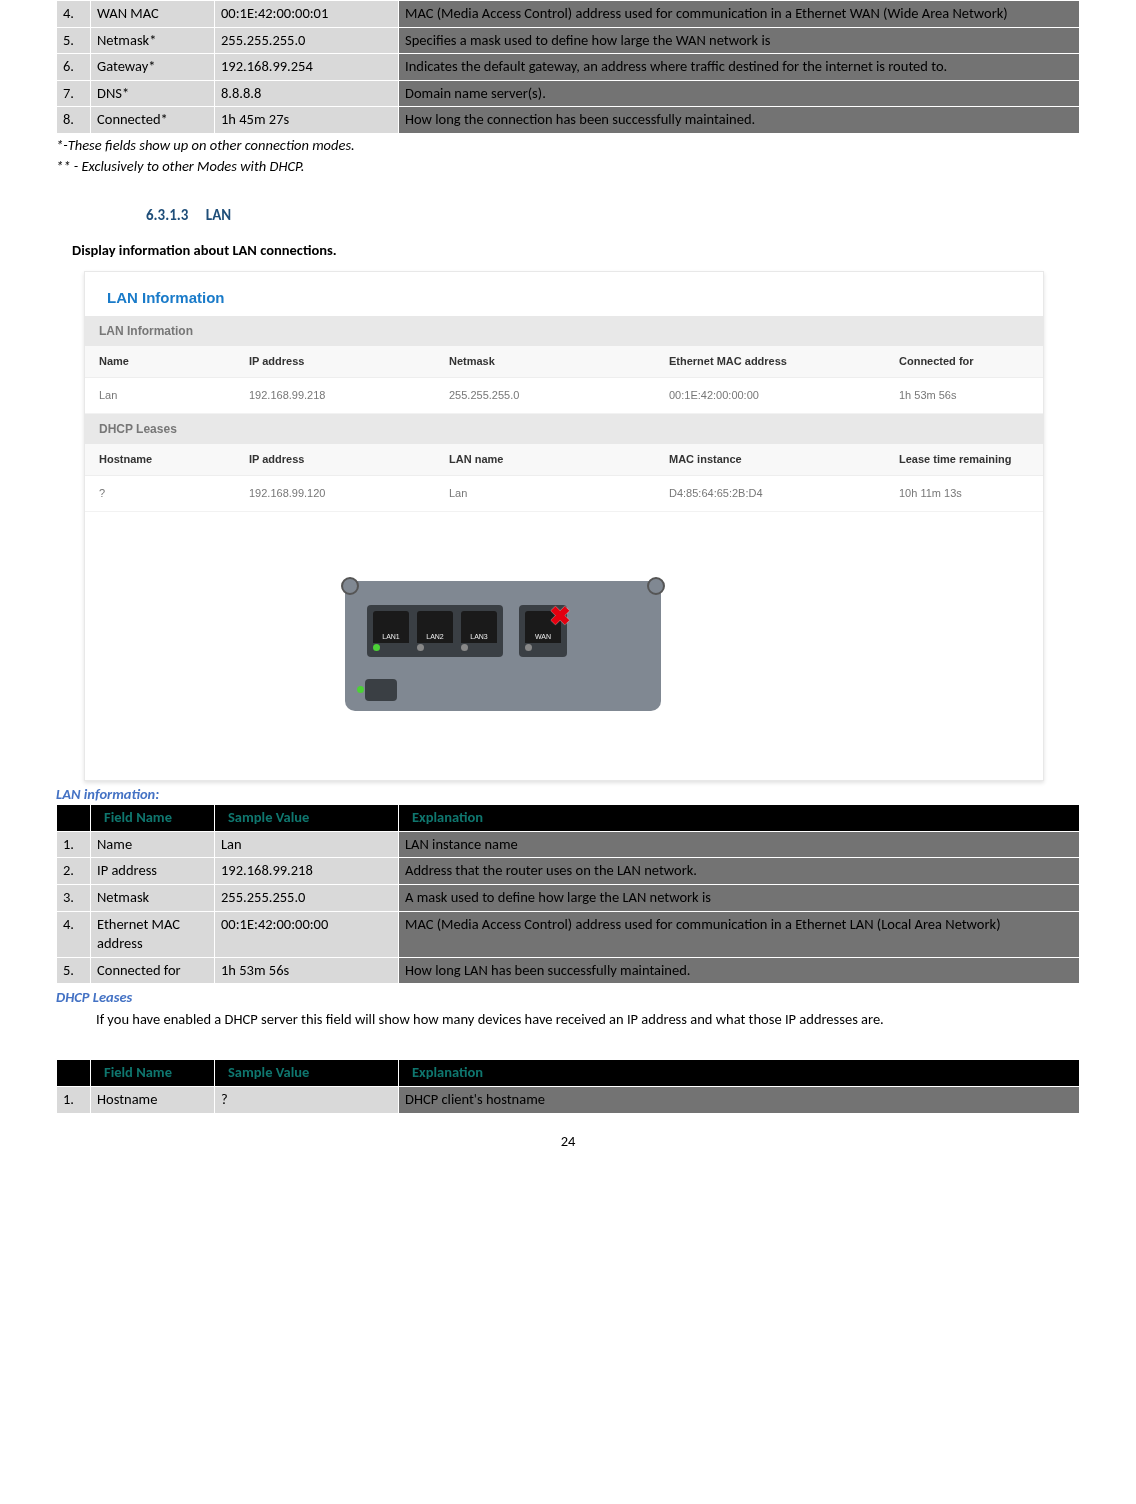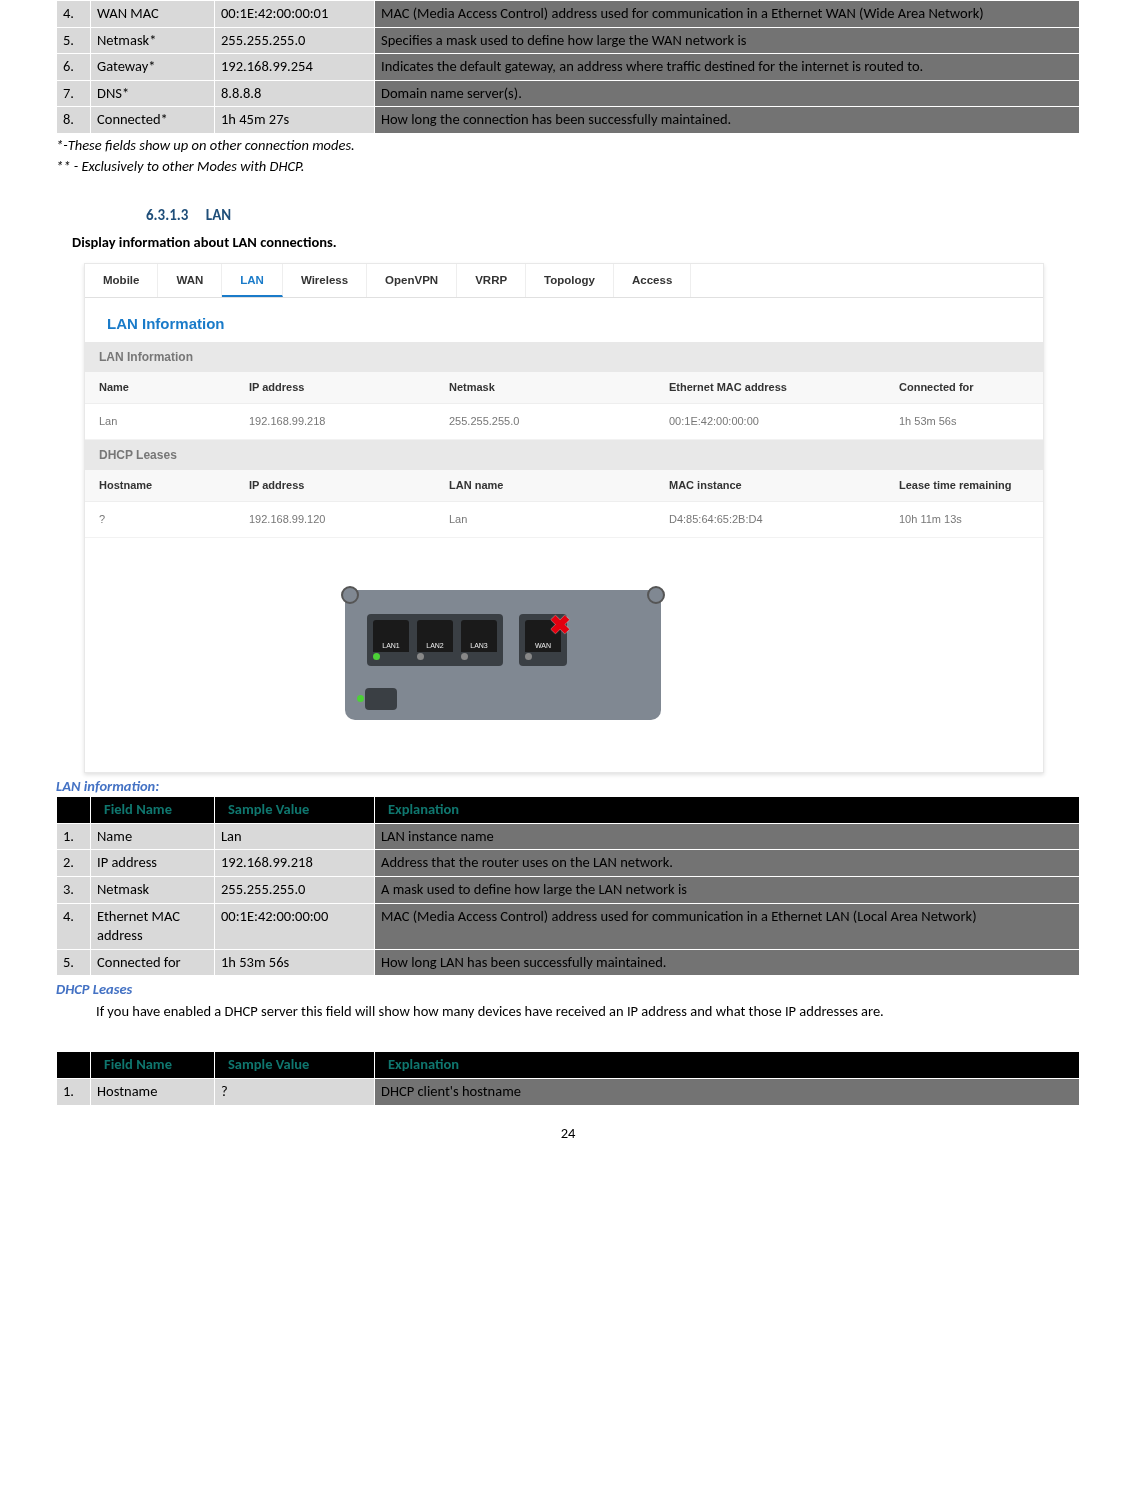--- a/index.html
+++ b/index.html
@@ -10,25 +10,25 @@
     background: #fff;
     width: 1136px;
     padding: 0 56px 20px 56px;
     line-height: 1.35;
   }
   table.doc { width: 100%; border-collapse: collapse; margin-bottom: 2px; }
   table.doc td { border: 1px solid #fff; padding: 3px 6px; vertical-align: top; }
   table.doc th { border: 1px solid #fff; padding: 3px 13px; text-align: left; background: #000; color: #0f766e; font-weight: bold; }
   .col-n { width: 34px; background: #d9d9d9; }
   .col-f { width: 124px; background: #d9d9d9; }
-  .col-s { width: 160px; background: #d9d9d9; }
+  .col-s { width: 184px; background: #d9d9d9; }
   .col-e { background: #737373; }
   .th-n { width: 34px; }
   .note { margin: 2px 0 2px 0; font-style: italic; }
-  .sec-head { color: #1f4e79; font-weight: bold; margin: 28px 0 8px 90px; font-size: 15px; }
+  .sec-head { color: #1f4e79; font-weight: bold; margin: 28px 0 16px 90px; font-size: 15px; }
   .sec-head .num { margin-right: 14px; }
   .intro { margin: 4px 0 10px 16px; font-weight: bold; }
   .sub-head { color: #4472c4; font-style: italic; font-weight: bold; margin-top: 4px; }
   .dhcp-p { margin: 2px 0 30px 0; text-align: justify; text-indent: 40px; }
   .screenshot {
     width: 960px; height: 510px; margin: 0 0 0 28px;
     border: 1px solid #e8e8e8; box-shadow: 0 2px 4px rgba(0,0,0,0.12);
     background: #fff; font-family: Arial, sans-serif; font-size: 12px; color: #555;
     display: flex; flex-direction: column;
   }
@@ -100,30 +100,20 @@
 <p class="note">*-These fields show up on other connection modes.</p>
 <p class="note">** - Exclusively to other Modes with DHCP.</p>
 
 <p class="sec-head">
   <span class="num">6.3.1.3</span>
   <span>LAN</span>
 </p>
 <p class="intro">Display information about LAN connections.</p>
 
 <div class="screenshot">
-  <div class="ss-tabs">
-    <div class="ss-tab">Mobile</div>
-    <div class="ss-tab">WAN</div>
-    <div class="ss-tab active">LAN</div>
-    <div class="ss-tab">Wireless</div>
-    <div class="ss-tab">OpenVPN</div>
-    <div class="ss-tab">VRRP</div>
-    <div class="ss-tab">Topology</div>
-    <div class="ss-tab">Access</div>
-  </div>
   <div class="ss-title">LAN Information</div>
 
   <div class="ss-bar">LAN Information</div>
   <div class="ss-thead">
     <div class="sc1">Name</div>
     <div class="sc2">IP address</div>
     <div class="sc3">Netmask</div>
     <div class="sc4">Ethernet MAC address</div>
     <div class="sc5">Connected for</div>
   </div>

